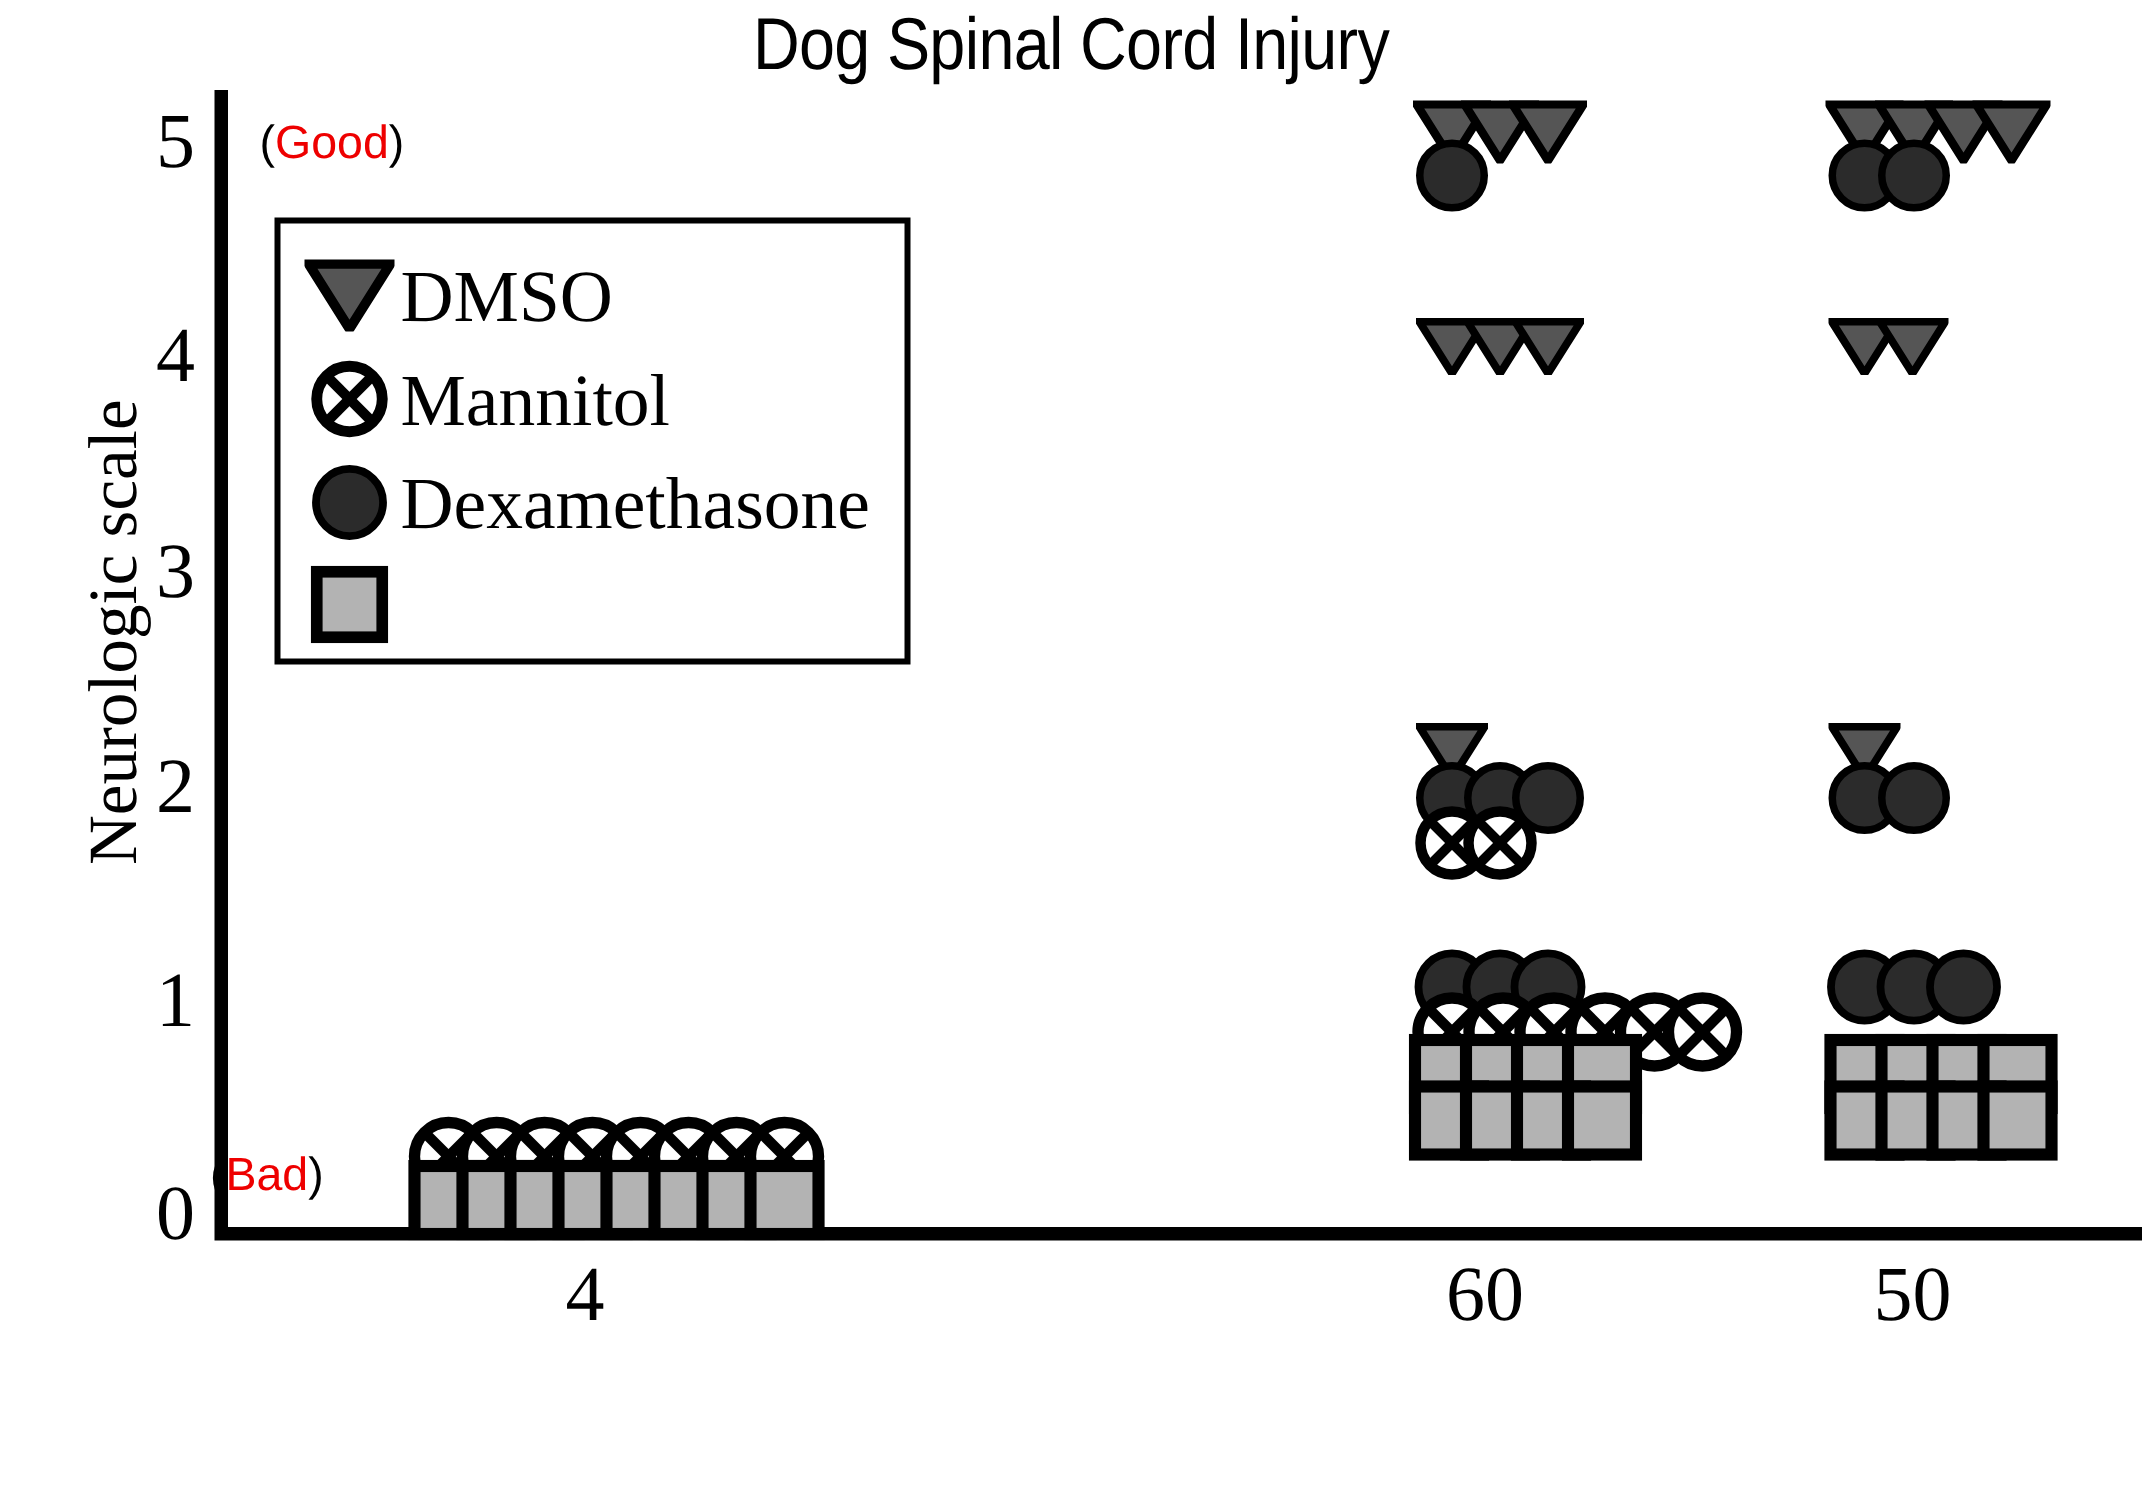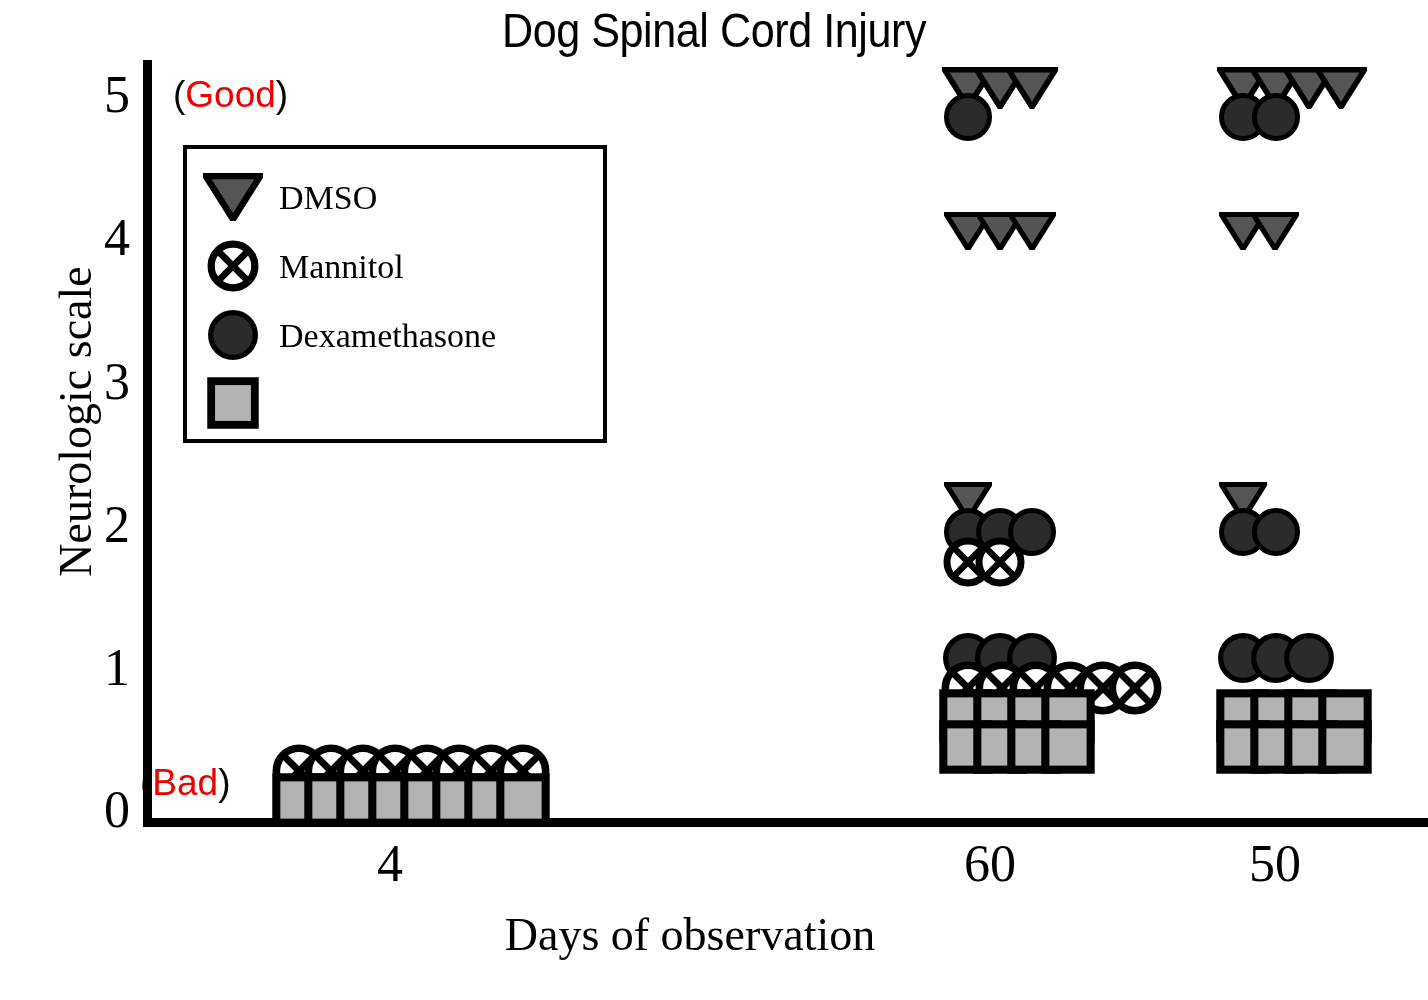--- a/index.html
+++ b/index.html
@@ -92,21 +92,21 @@
     text-align: center;
     font-size: 52px;
     line-height: 52px;
     color: #000000;
   }
 
   
   .anno {
     position: absolute;
     font-family: "Liberation Sans", sans-serif;
-    font-size: 37px;
+    font-size: 31px;
     line-height: 42px;
     color: #000000;
     white-space: nowrap;
   }
   .anno .hl { color: #ee0000; }
 
   
   #legend-box {
     position: absolute;
     left: 183px;
@@ -124,24 +124,24 @@
     display: flex;
     align-items: center;
   }
   .legend-swatch {
     width: 64px;
     height: 60px;
     position: relative;
     flex: 0 0 64px;
   }
   .legend-label {
-    font-size: 34px;
+    font-size: 49px;
     line-height: 45px;
     color: #000000;
-    margin-left: 14px;
+    margin-left: 2px;
     white-space: nowrap;
   }
 
   
   .mk { position: absolute; }
 
   
   .mk-dmso svg, .sw-dmso svg { display: block; }
 
   
@@ -157,21 +157,20 @@
 <body>
 
 <div id="figure">
 
   <div id="chart-title">Dog Spinal Cord Injury</div>
 
   <div id="y-axis-line"></div>
   <div id="x-axis-line"></div>
 
   <div id="y-axis-title">Neurologic scale</div>
-  <div id="x-axis-title">Days of observation</div>
 
   <div id="y-tick-labels">
       <div class="y-tick-label" style="left: 70px; top: 69px;">5</div>
       <div class="y-tick-label" style="left: 70px; top: 212px;">4</div>
       <div class="y-tick-label" style="left: 70px; top: 356px;">3</div>
       <div class="y-tick-label" style="left: 70px; top: 499px;">2</div>
       <div class="y-tick-label" style="left: 70px; top: 642px;">1</div>
       <div class="y-tick-label" style="left: 70px; top: 784px;">0</div>
     </div>
   <div id="x-tick-labels">

